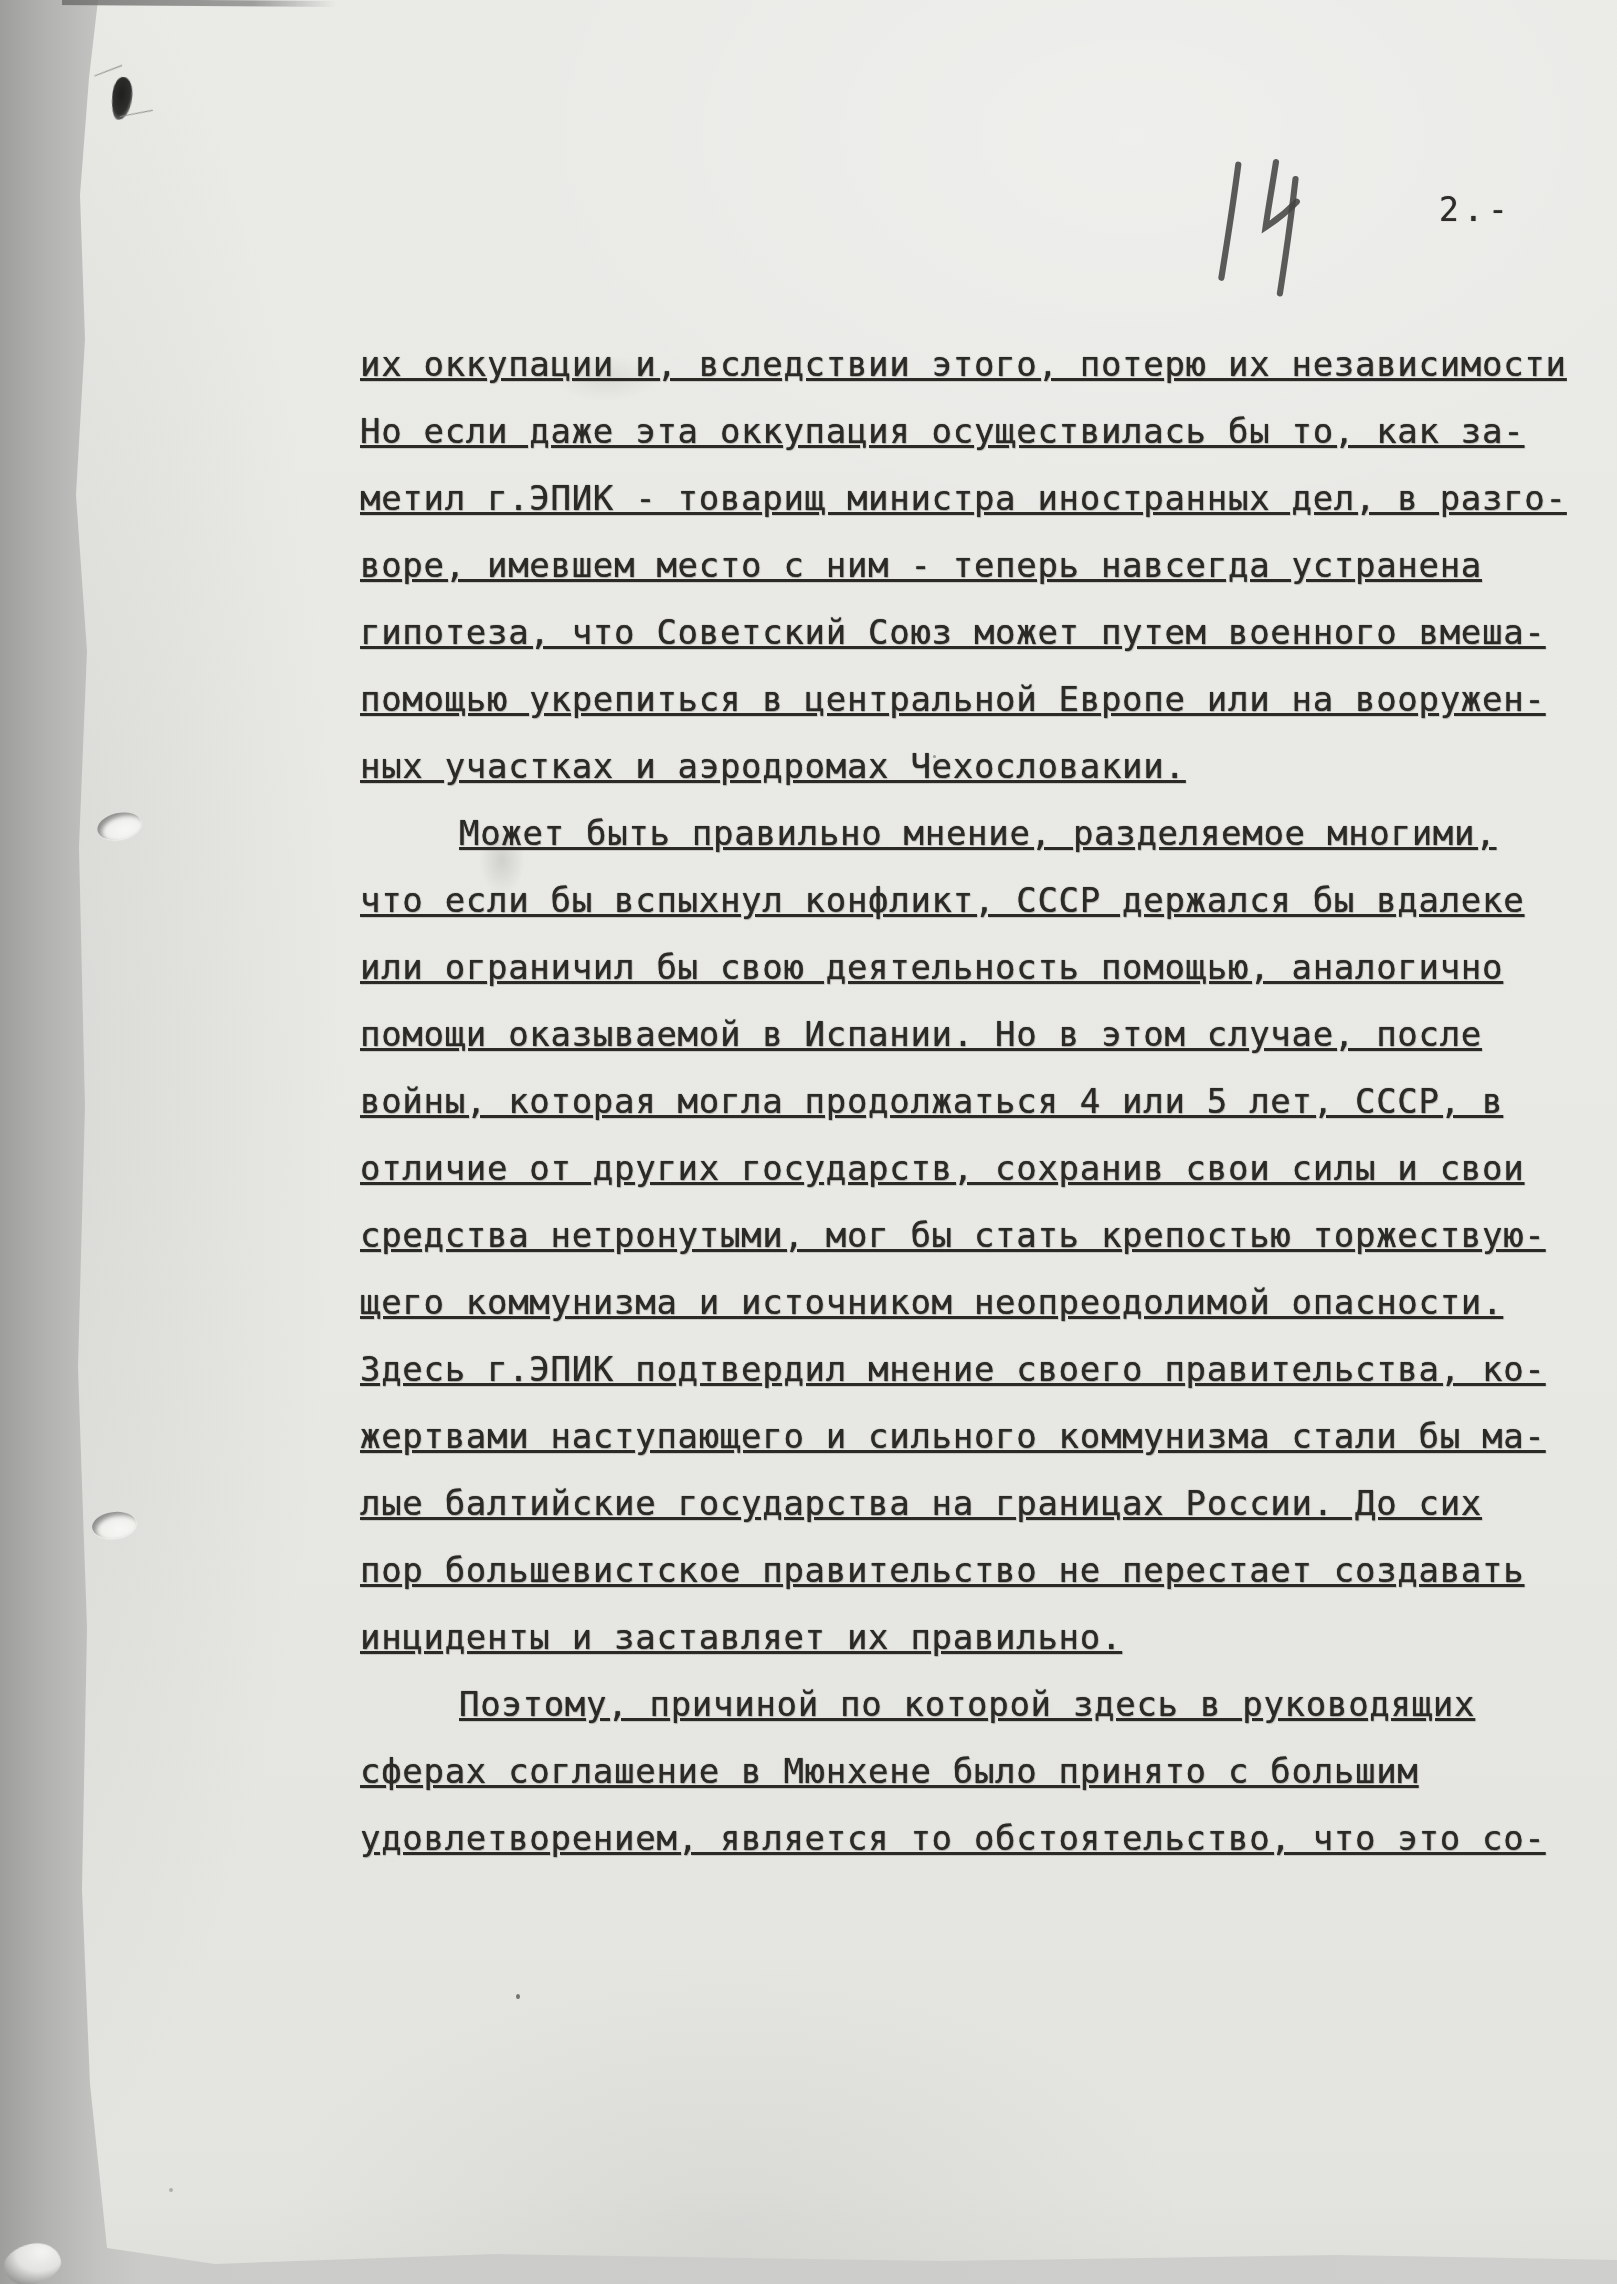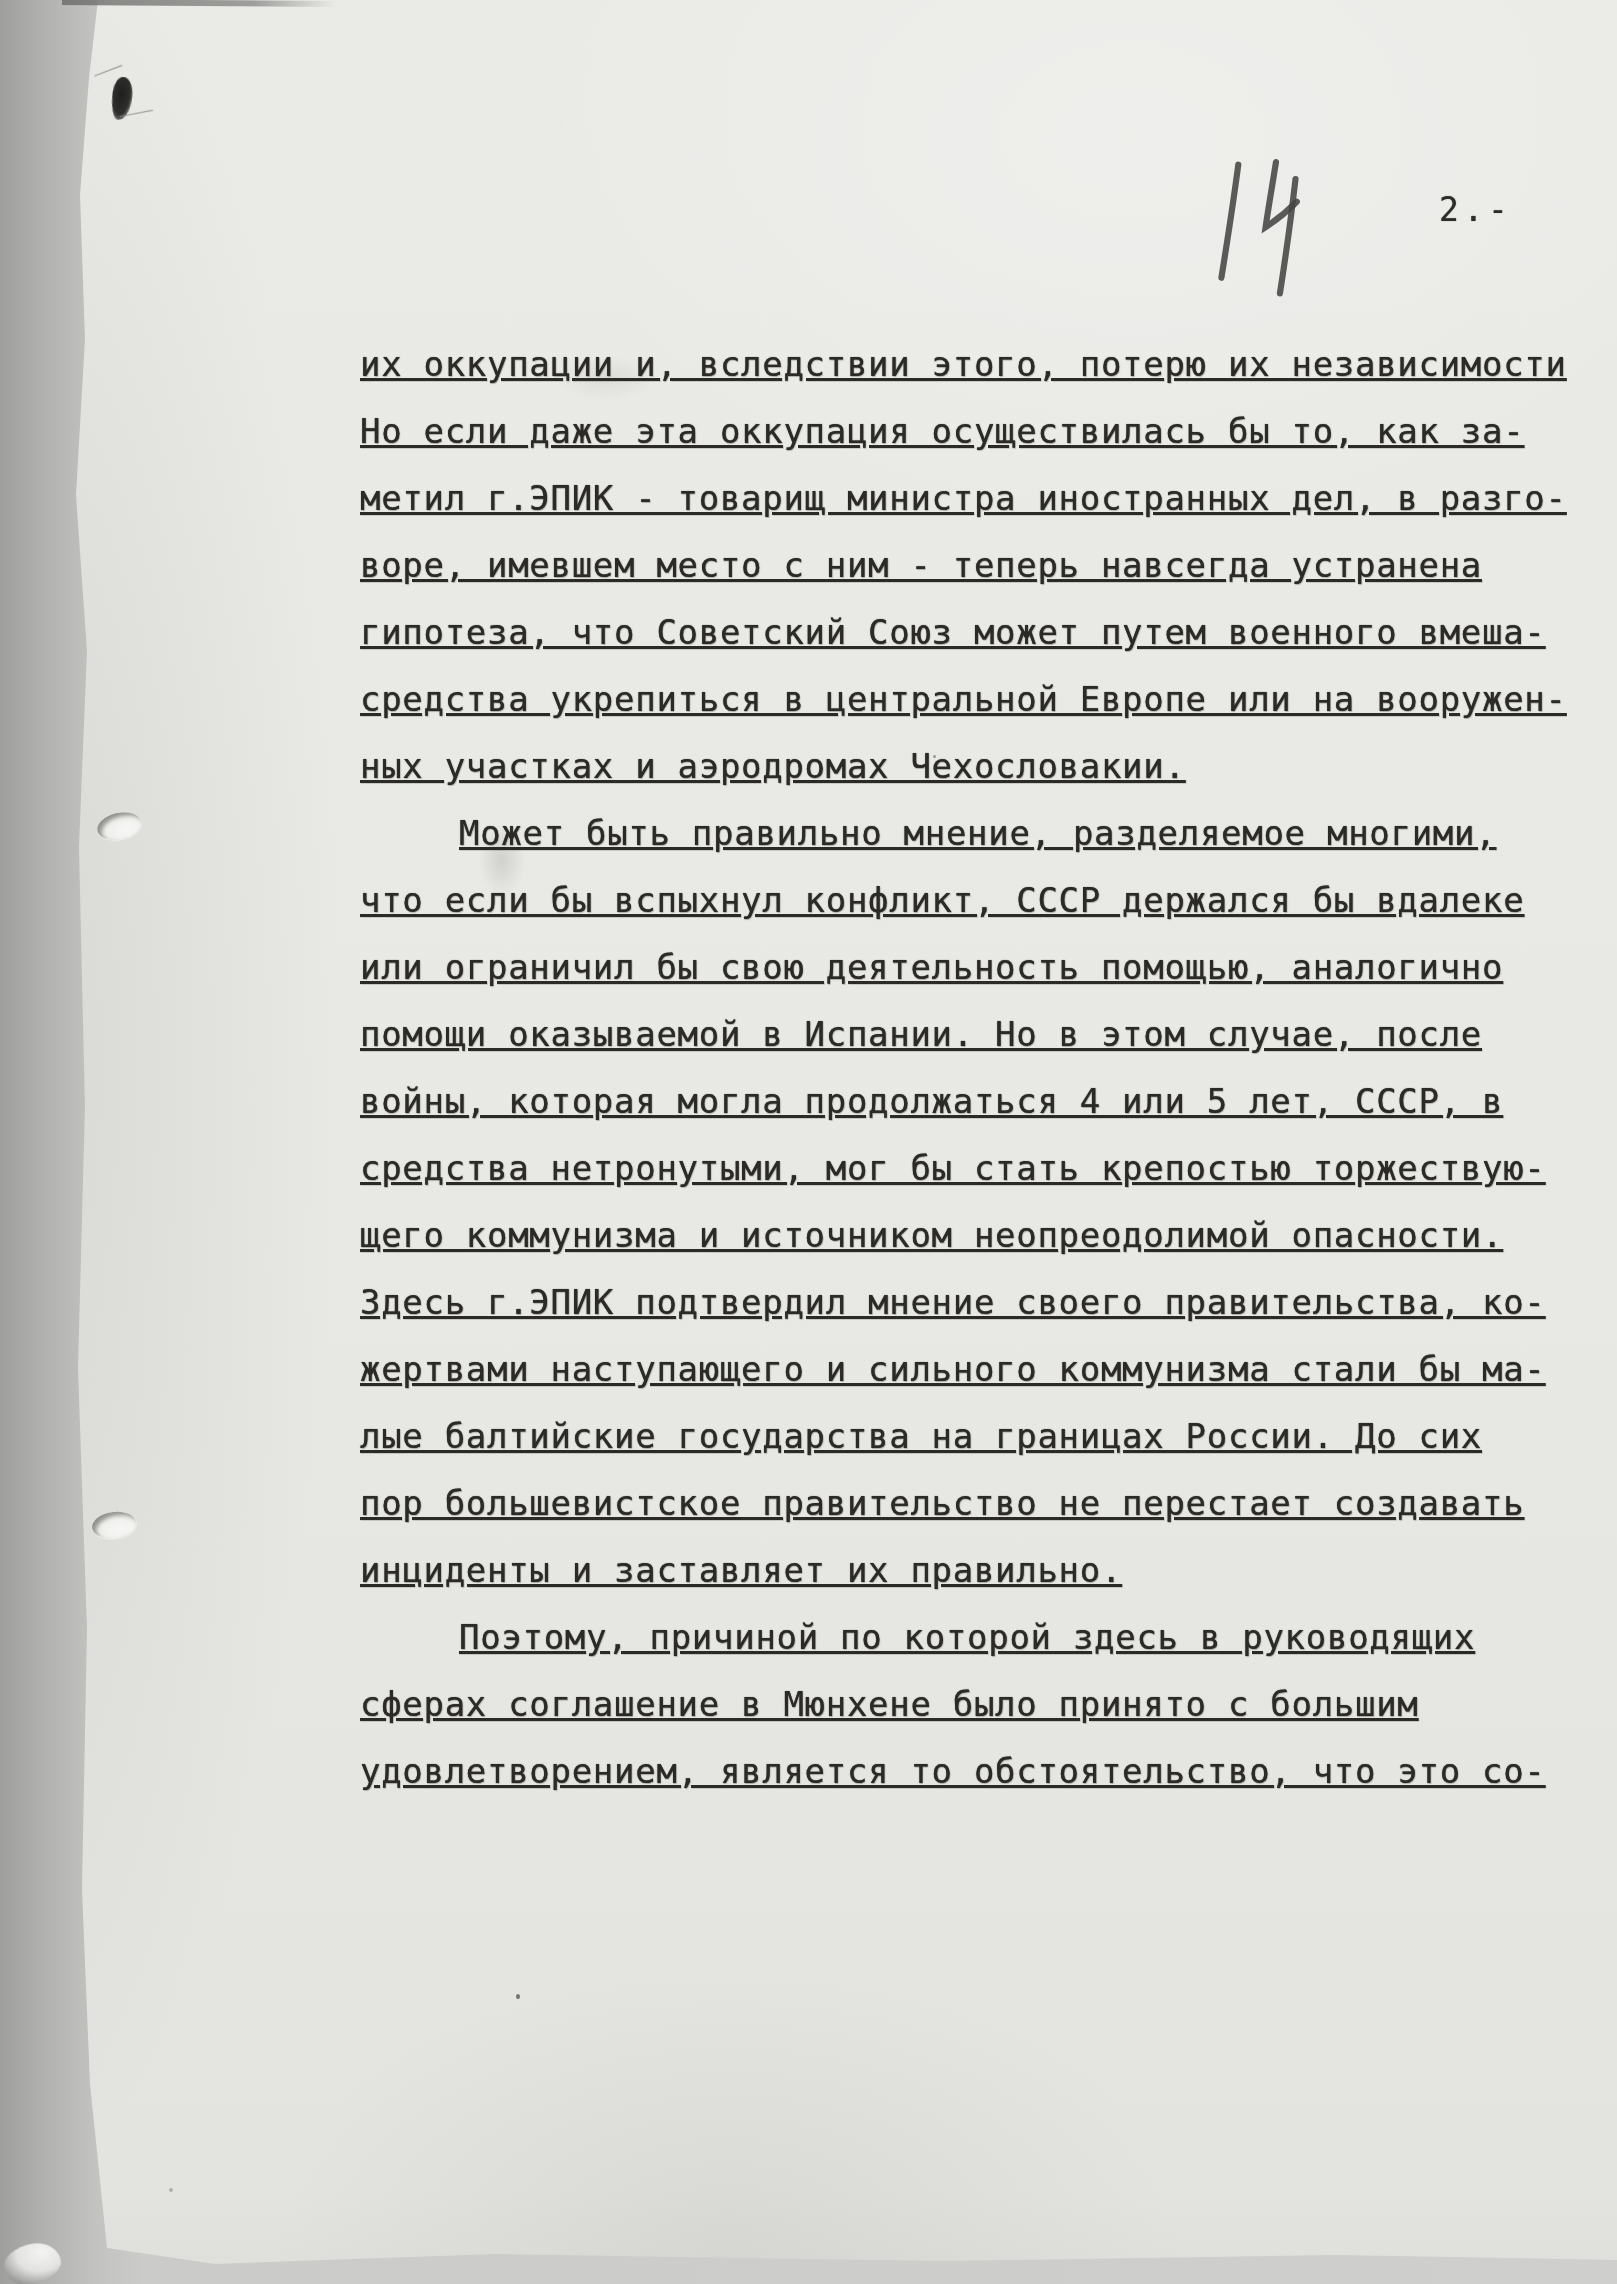--- a/index.html
+++ b/index.html
@@ -106,27 +106,28 @@
   </svg>
 
   <div class="pagenum">2.-</div>
 
   <div class="text-block">
       <div class="line">их оккупации и, вследствии этого, потерю их независимости</div>
       <div class="line">Но если даже эта оккупация осуществилась бы то, как за-</div>
       <div class="line">метил г.ЭПИК - товарищ министра иностранных дел, в разго-</div>
       <div class="line">воре, имевшем место с ним - теперь навсегда устранена</div>
       <div class="line">гипотеза, что Советский Союз может путем военного вмеша-</div>
-      <div class="line">средства укрепиться в центральной Европе или на вооружен-</div>
+      <div class="line">помощью укрепиться в центральной Европе или на вооружен-</div>
       <div class="line">ных участках и аэродромах Чехословакии.</div>
       <div class="line indent">Может быть правильно мнение, разделяемое многими,</div>
       <div class="line">что если бы вспыхнул конфликт, СССР держался бы вдалеке</div>
       <div class="line">или ограничил бы свою деятельность помощью, аналогично</div>
       <div class="line">помощи оказываемой в Испании. Но в этом случае, после</div>
       <div class="line">войны, которая могла продолжаться 4 или 5 лет, СССР, в</div>
+      <div class="line">отличие от других государств, сохранив свои силы и свои</div>
       <div class="line">средства нетронутыми, мог бы стать крепостью торжествую-</div>
       <div class="line">щего коммунизма и источником неопреодолимой опасности.</div>
       <div class="line">Здесь г.ЭПИК подтвердил мнение своего правительства, ко-</div>
       <div class="line">жертвами наступающего и сильного коммунизма стали бы ма-</div>
       <div class="line">лые балтийские государства на границах России. До сих</div>
       <div class="line">пор большевистское правительство не перестает создавать</div>
       <div class="line">инциденты и заставляет их правильно.</div>
       <div class="line indent">Поэтому, причиной по которой здесь в руководящих</div>
       <div class="line">сферах соглашение в Мюнхене было принято с большим</div>
       <div class="line">удовлетворением, является то обстоятельство, что это со-</div>

